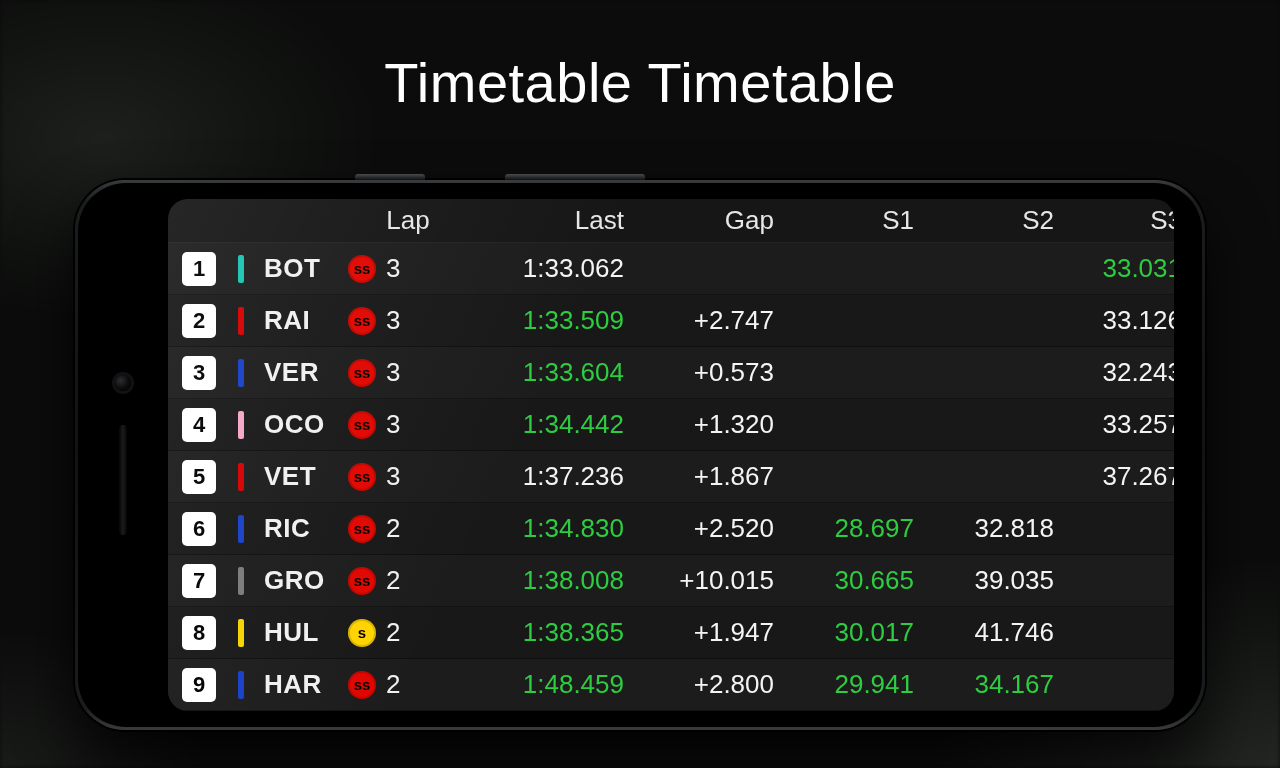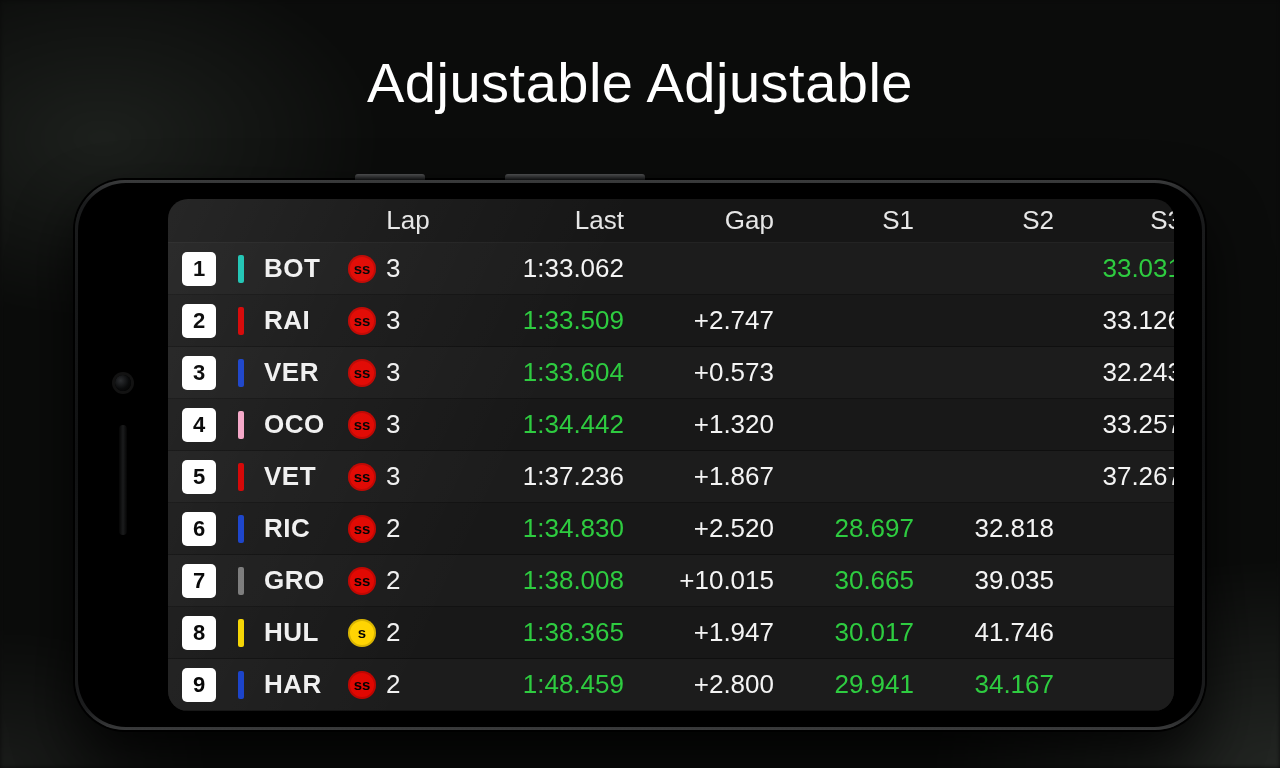--- a/index.html
+++ b/index.html
@@ -200,21 +200,21 @@
   .tyre.s  { background:#ffd400; color:#000; }
   .num { text-align: right; padding-right: 6px; }
   .c-white  { color:#f4f4f4; }
   .c-green  { color:#2ecc40; }
 </style>
 </head>
 <body>
 
 <div class="bg"></div>
 
-<div class="page-title">Adjustable Adjustable</div>
+<div class="page-title">Timetable Timetable</div>
 
 <div class="phone">
   <div class="frame-btn b1"></div>
   <div class="frame-btn b2"></div>
   <div class="phone-inner">
     <div class="sensors">
       <div class="camera-dot"></div>
       <div class="speaker-slit"></div>
     </div>
 

